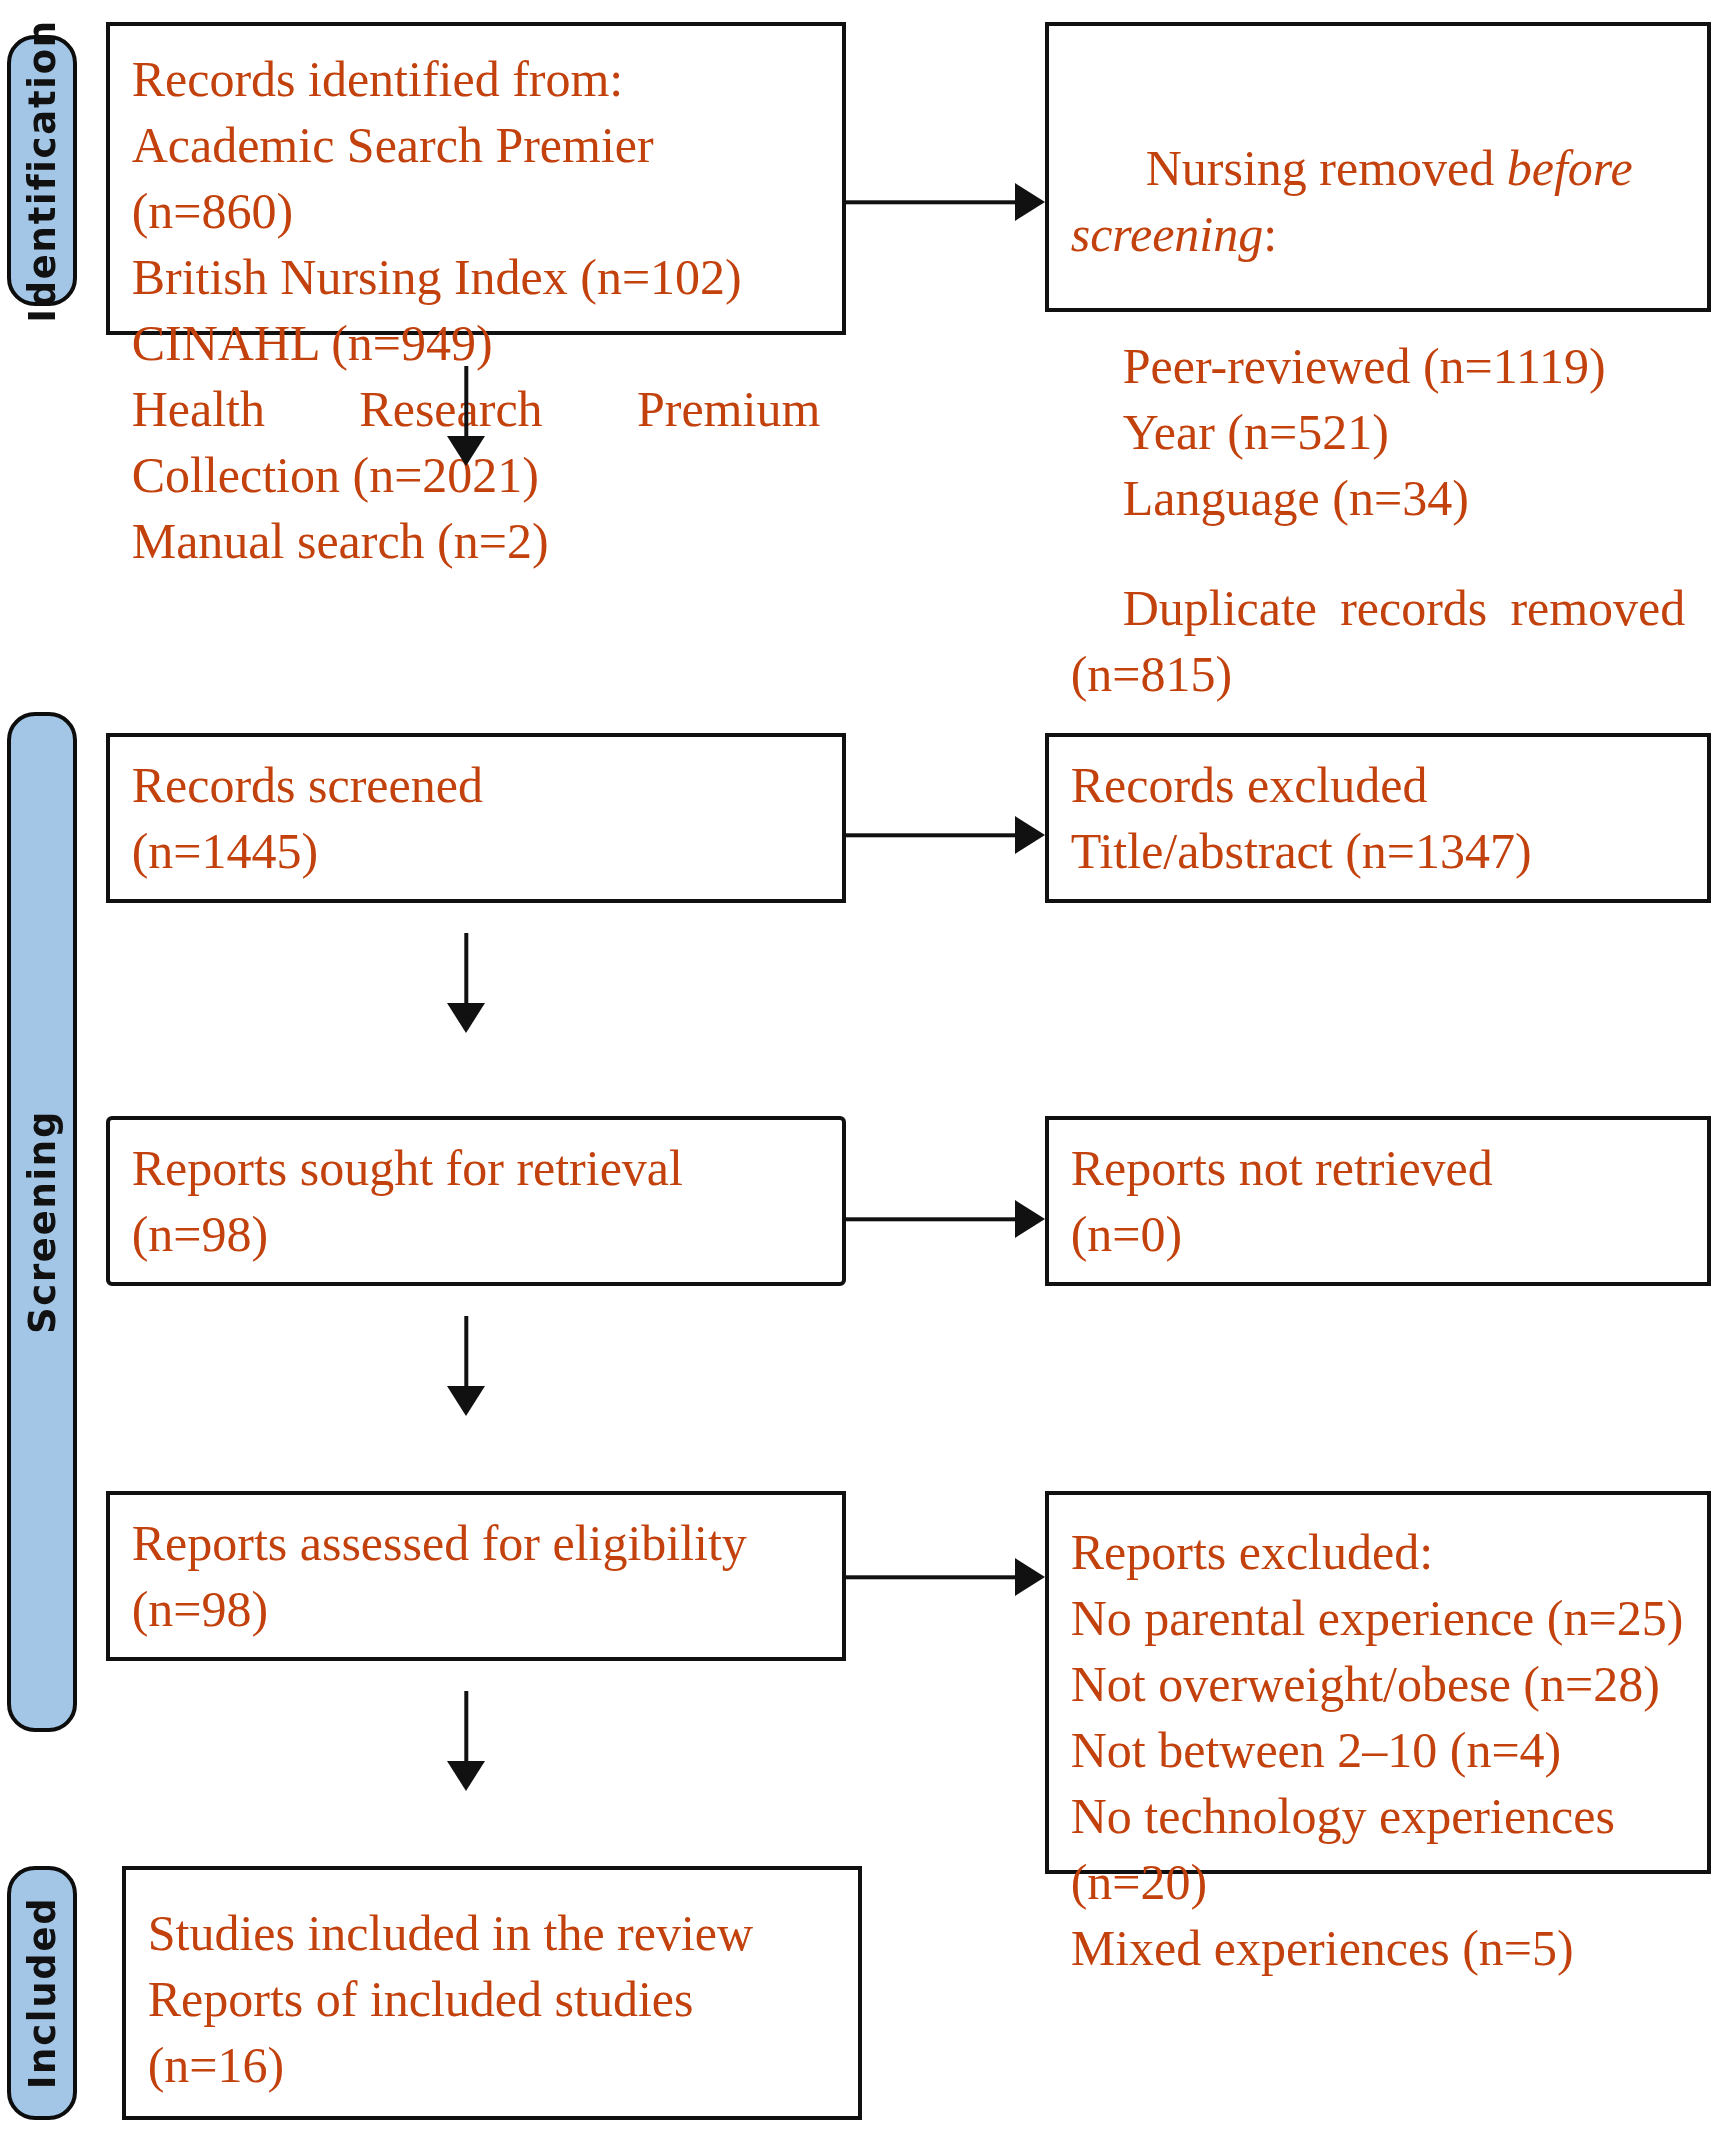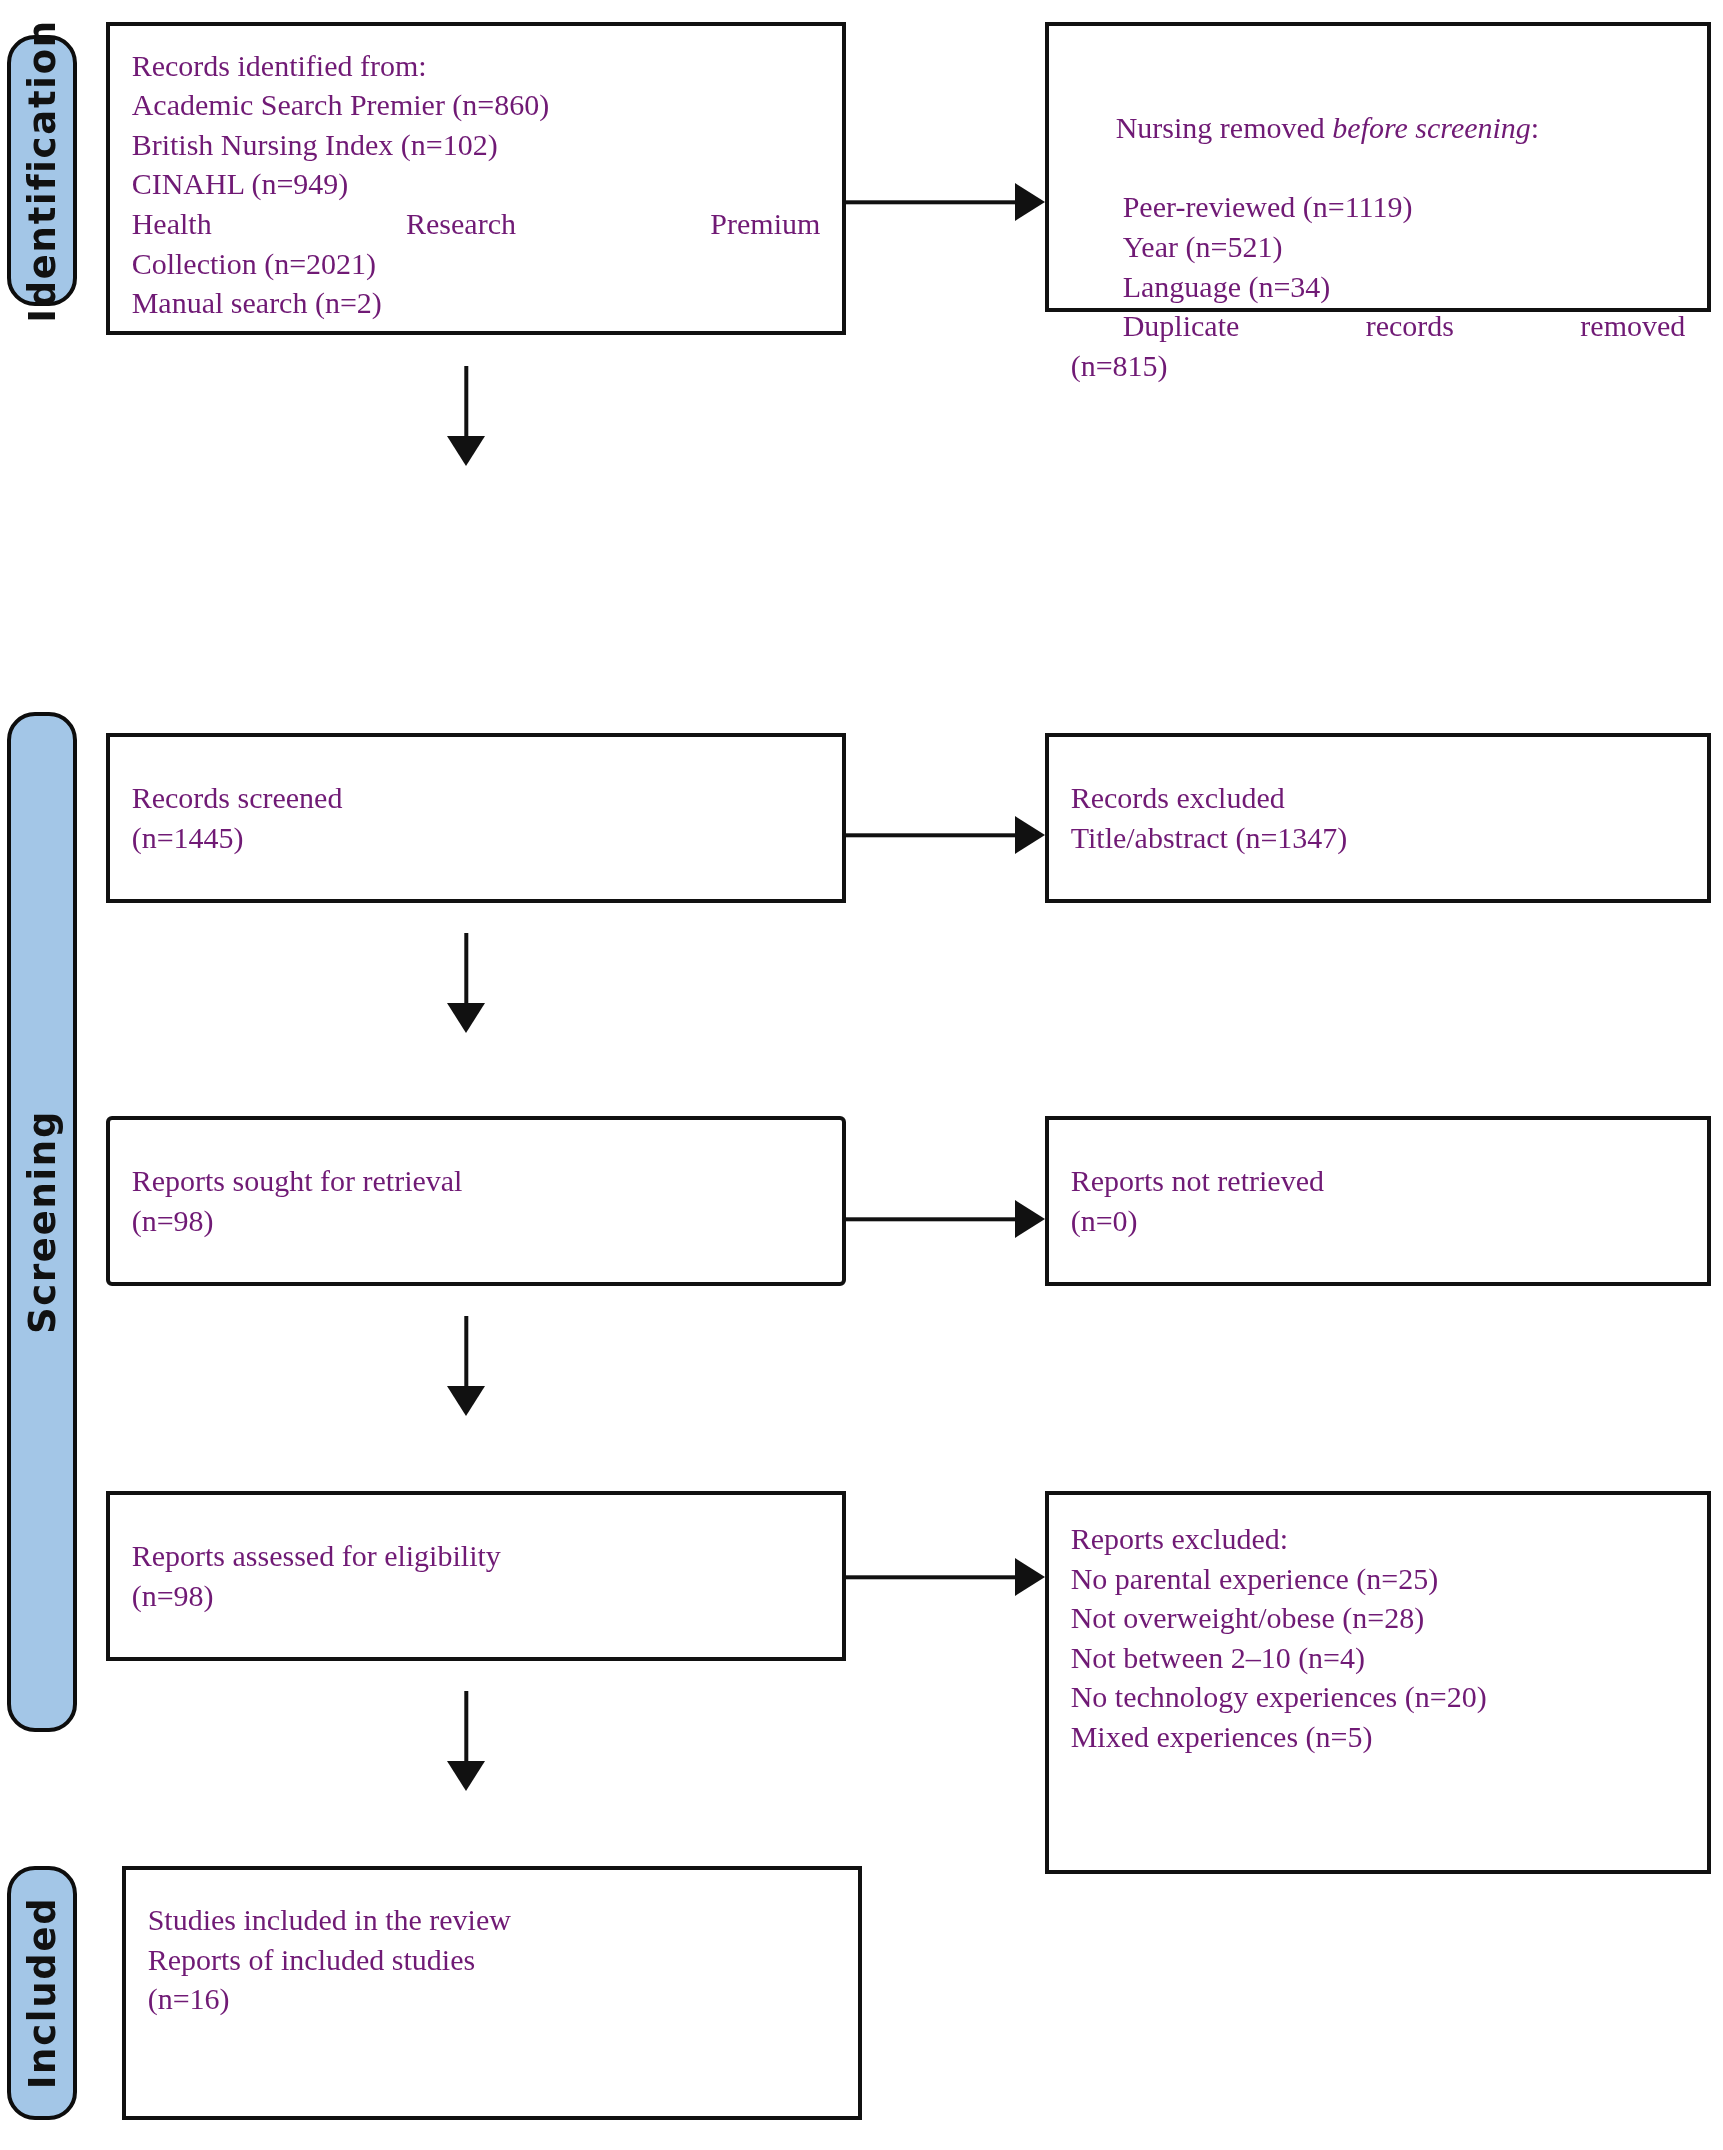--- a/index.html
+++ b/index.html
@@ -48,36 +48,37 @@
     position: absolute;
     background: #ffffff;
     border: 4.2px solid #111111;
     box-sizing: border-box;
     padding: 15px 21.7px;
     display: flex;
     flex-direction: column;
     justify-content: center;
   }
   .flow-box .line {
-    font-size: 30px;
+    font-size: 50px;
     line-height: 1.32;
-    color: #701a75;
+    color: #c2410c;
     white-space: pre-wrap;
   }
   .flow-box .line.justify {
     text-align: justify;
     text-align-last: justify;
   }
   .flow-box .line.indent {
     padding-left: 52px;
   }
   .flow-box .line.indent-justify {
     padding-left: 52px;
     text-align: justify;
     text-align-last: justify;
+    margin-top: 44px;
   }
   .flow-box .line.spacer {
     height: 37px;
   }
   .inline-italic {
     font-style: italic;
   }
 
   
   .arrow-v {

